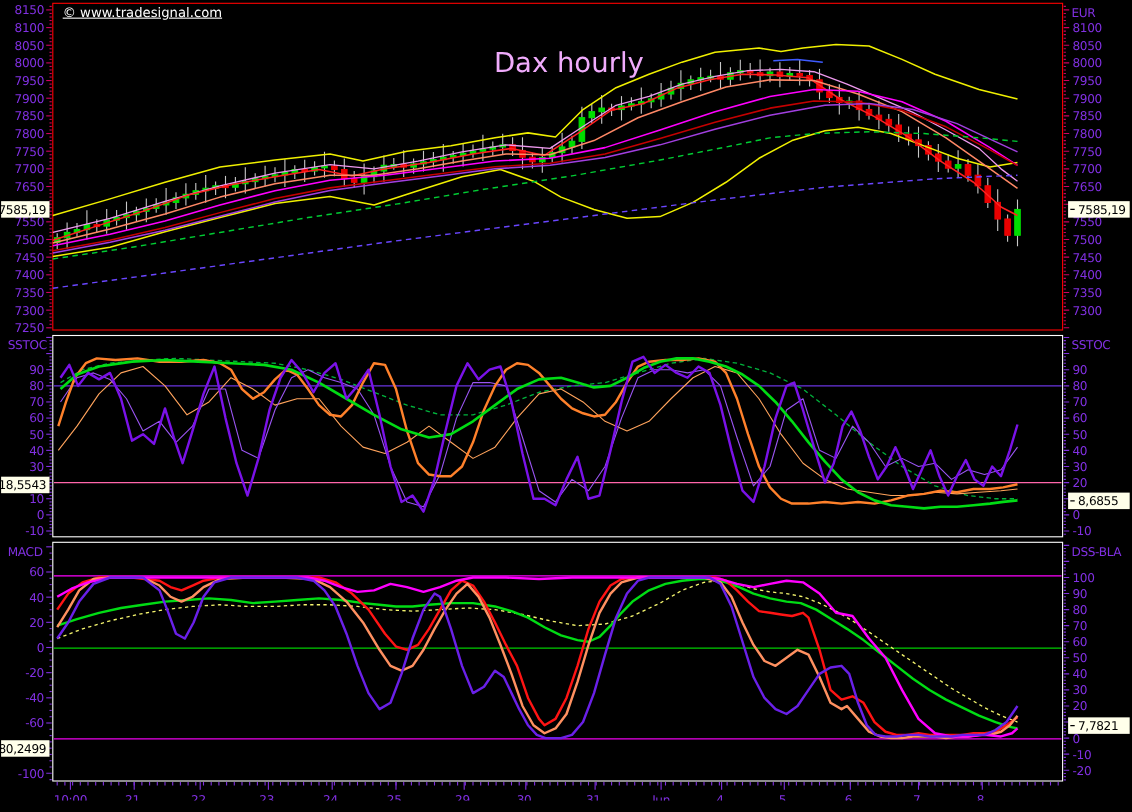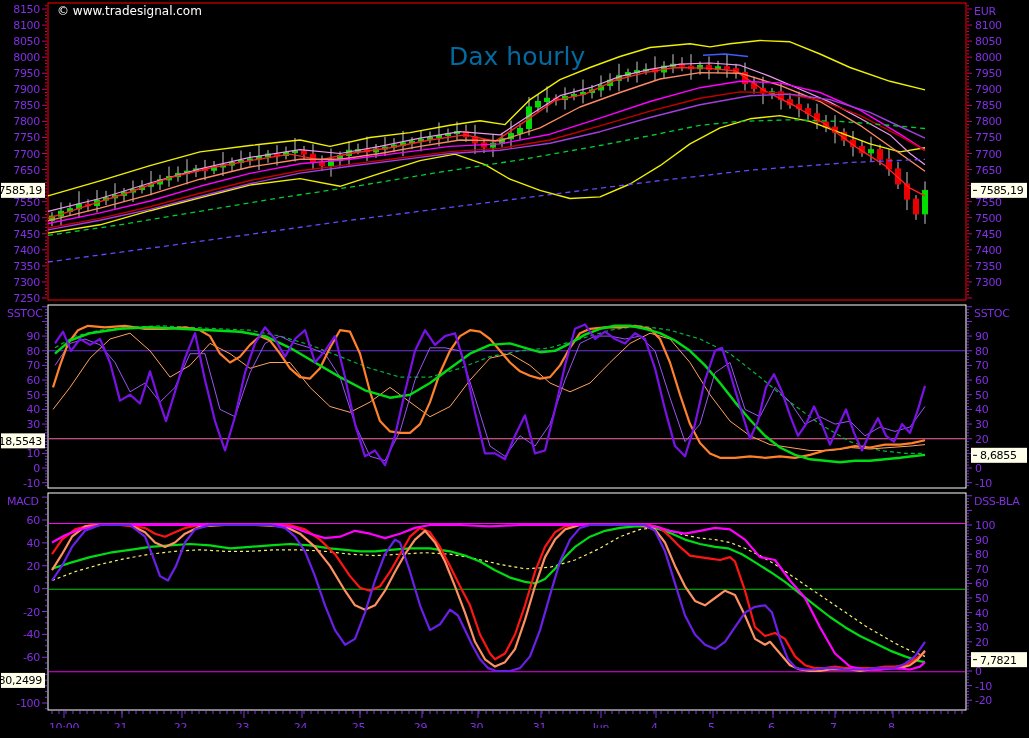--- a/index.html
+++ b/index.html
@@ -1,20 +1,20 @@
 <!DOCTYPE html>
 <html><head>
 <meta charset="utf-8">
 <style>
   html,body{margin:0;padding:0;background:#000;}
   .stage{position:relative;width:1029px;height:728px;background:#000;overflow:hidden;
          font-family:"DejaVu Sans",sans-serif;}
   svg{position:absolute;left:0;top:0;}
   svg text{font-family:"DejaVu Sans",sans-serif;font-size:11px;letter-spacing:-0.3px;}
-  .copyright{position:absolute;left:57px;top:4px;font-size:12px;color:#FFFFFF;}
+  .copyright{position:absolute;left:57px;top:4px;font-size:12px;color:#FFFFFF;text-decoration:underline;}
   .title{position:absolute;left:449px;top:42px;font-size:25px;color:#7B22DD;}
 </style>
 </head>
 <body>
 
 <div class="stage">
   <svg id="cv" width="1029" height="738">
       <g>
         <rect x="48" y="3" width="918" height="297" fill="none" stroke="#FF0000" stroke-width="1"></rect>
         <line x1="52" y1="212.11756756756756" x2="52" y2="226.29162162162163" stroke="#C8C8C8" stroke-width="1"></line>
@@ -921,14 +921,14 @@
         <line x1="773" y1="711" x2="773" y2="718" stroke="#8130E2" stroke-width="1"></line>
         <text x="773" y="731" text-anchor="middle" fill="#8130E2">6.</text>
         <line x1="835" y1="711" x2="835" y2="718" stroke="#8130E2" stroke-width="1"></line>
         <text x="835" y="731" text-anchor="middle" fill="#8130E2">7.</text>
         <line x1="893" y1="711" x2="893" y2="718" stroke="#8130E2" stroke-width="1"></line>
         <text x="893" y="731" text-anchor="middle" fill="#8130E2">8.</text>
       </g>
       <line x1="0" y1="736.5" x2="1029" y2="736.5" stroke="#C8C8C8" stroke-width="1" stroke-dasharray="1 2"></line>
     </svg>
   <div class="copyright" style="color: rgb(255, 255, 255);">© www.tradesignal.com</div>
-  <div class="title" style="color: #0369a1; text-align: right;">Dax hourly</div>
+  <div class="title" style="color: #f0abfc; text-align: right;">Dax hourly</div>
 </div>
 
 </body></html>

